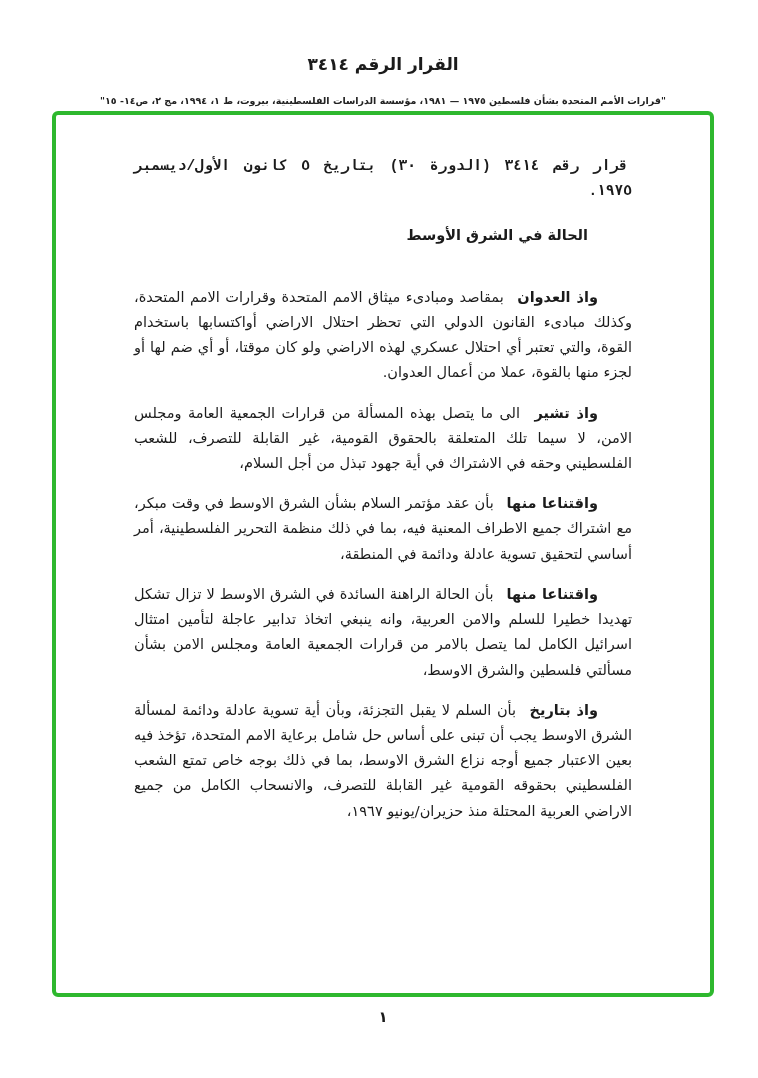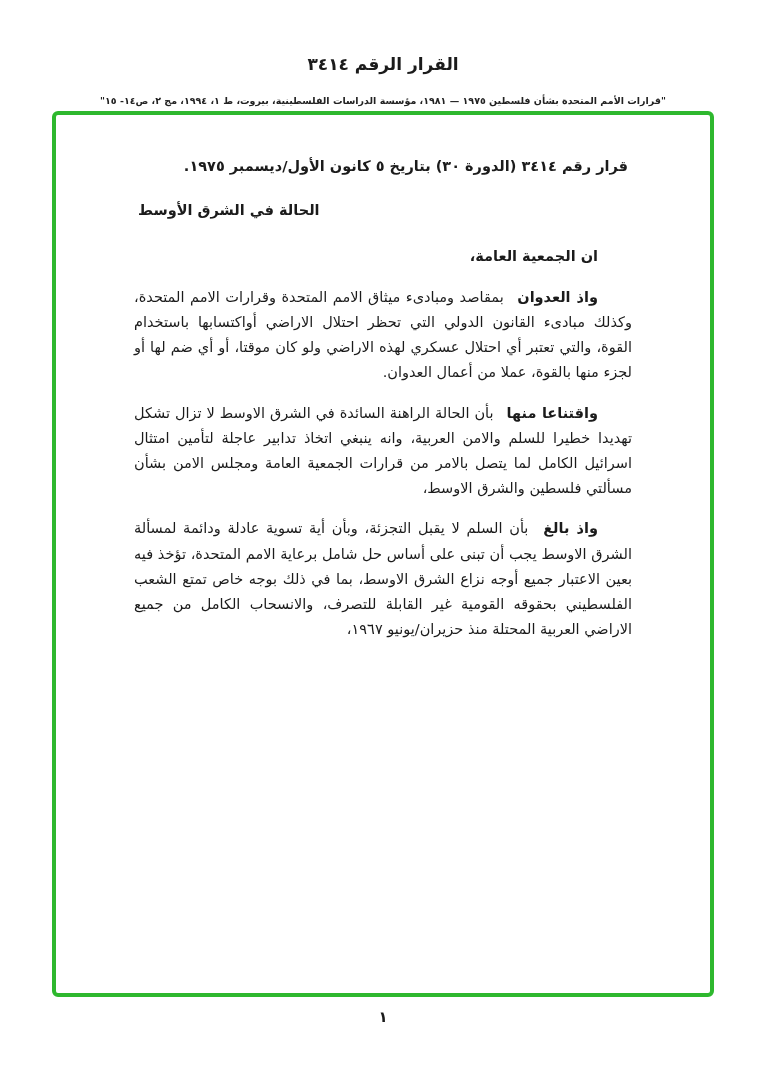--- a/index.html
+++ b/index.html
@@ -45,27 +45,27 @@
     margin: 27px auto 0 auto;
     font-size: 14.5px;
     line-height: 1.74;
     text-align: justify;
     text-justify: inter-word;
   }
   p.para {
     margin-bottom: 7px;
     text-indent: 30px;
   }
-  p.no-indent { text-indent: 0; }
+  p.no-indent { text-indent: 0; font-family: Liberation Mono, monospace; }
   .lead { font-weight: bold; }
   .doc-heading {
-    text-align: left;
+    text-align: right;
     font-weight: bold;
     text-indent: 0;
-    margin: 11px 40px 13px 0;
+    margin: 11px 40px 28px 0;
   }
   .page-number {
     position: absolute;
     bottom: 52px;
     left: 0;
     right: 0;
     text-align: center;
     font-size: 15px;
     font-weight: bold;
     direction: rtl;
@@ -79,31 +79,34 @@
   <div class="doc-citation">"قرارات الأمم المتحدة بشأن فلسطين ١٩٧٥ — ١٩٨١، مؤسسة الدراسات الفلسطينية، بيروت، ط ١، ١٩٩٤، مج ٢، ص١٤- ١٥"</div>
 </div>
 
 <div class="green-box">
   <div class="box-content">
 
     <p class="para no-indent"><span class="lead">قرار رقم ٣٤١٤ (الدورة ٣٠) بتاريخ ٥ كانون الأول/ديسمبر ١٩٧٥.</span></p>
 
     <p class="doc-heading"><span>الحالة في الشرق الأوسط</span></p>
 
-    <p class="para"><span class="lead">ان الجمعية العامة،</span></p>
 
 
     <p class="para"><span class="lead">واذ العدوان</span>
       <span>بمقاصد ومبادىء ميثاق الامم المتحدة وقرارات الامم المتحدة، وكذلك مبادىء القانون الدولي التي تحظر احتلال الاراضي أواكتسابها باستخدام القوة، والتي تعتبر أي احتلال عسكري لهذه الاراضي ولو كان موقتا، أو أي ضم لها أو لجزء منها بالقوة، عملا من أعمال العدوان.</span></p>
 
 
+    <p class="para"><span class="lead">واذ تشير</span>
+      <span>الى ما يتصل بهذه المسألة من قرارات الجمعية العامة ومجلس الامن، لا سيما تلك المتعلقة بالحقوق القومية، غير القابلة للتصرف، للشعب الفلسطيني وحقه في الاشتراك في أية جهود تبذل من أجل السلام،</span></p>
 
+    <p class="para"><span class="lead">واقتناعا منها</span>
+      <span>بأن عقد مؤتمر السلام بشأن الشرق الاوسط في وقت مبكر، مع اشتراك جميع الاطراف المعنية فيه، بما في ذلك منظمة التحرير الفلسطينية، أمر أساسي لتحقيق تسوية عادلة ودائمة في المنطقة،</span></p>
 
     <p class="para"><span class="lead">واقتناعا منها</span>
       <span>بأن الحالة الراهنة السائدة في الشرق الاوسط لا تزال تشكل تهديدا خطيرا للسلم والامن العربية، وانه ينبغي اتخاذ تدابير عاجلة لتأمين امتثال اسرائيل الكامل لما يتصل بالامر من قرارات الجمعية العامة ومجلس الامن بشأن مسألتي فلسطين والشرق الاوسط،</span></p>
 
-    <p class="para"><span class="lead">واذ بالغ</span>
+    <p class="para"><span class="lead">واذ بتاريخ</span>
       <span>بأن السلم لا يقبل التجزئة، وبأن أية تسوية عادلة ودائمة لمسألة الشرق الاوسط يجب أن تبنى على أساس حل شامل برعاية الامم المتحدة، تؤخذ فيه بعين الاعتبار جميع أوجه نزاع الشرق الاوسط، بما في ذلك بوجه خاص تمتع الشعب الفلسطيني بحقوقه القومية غير القابلة للتصرف، والانسحاب الكامل من جميع الاراضي العربية المحتلة منذ حزيران/يونيو ١٩٦٧،</span></p>
 
   </div>
 </div>
 
 <div class="page-number">١</div>
 
 </body></html>

